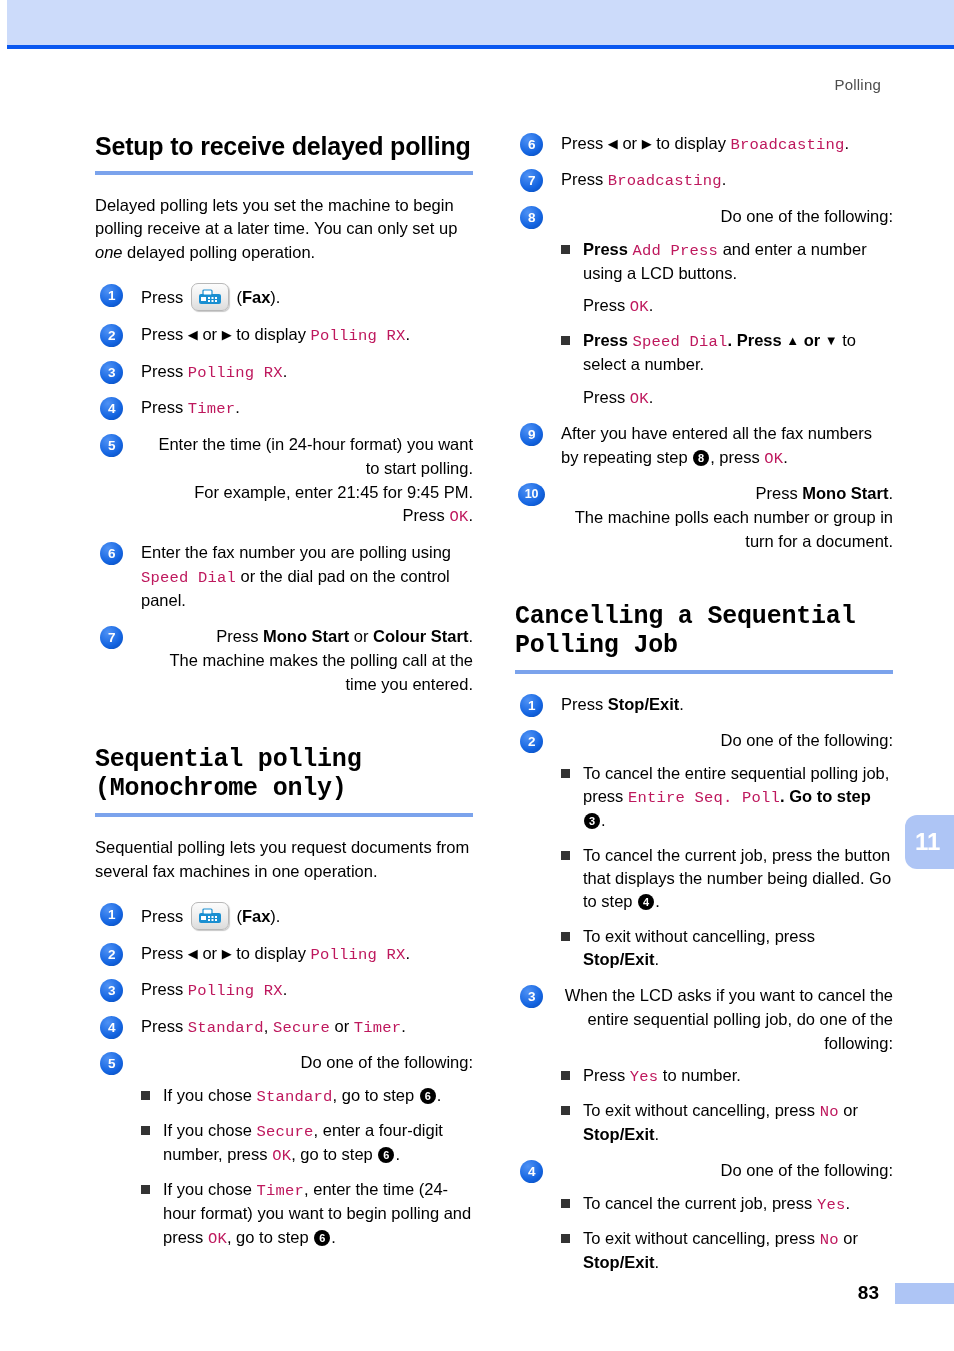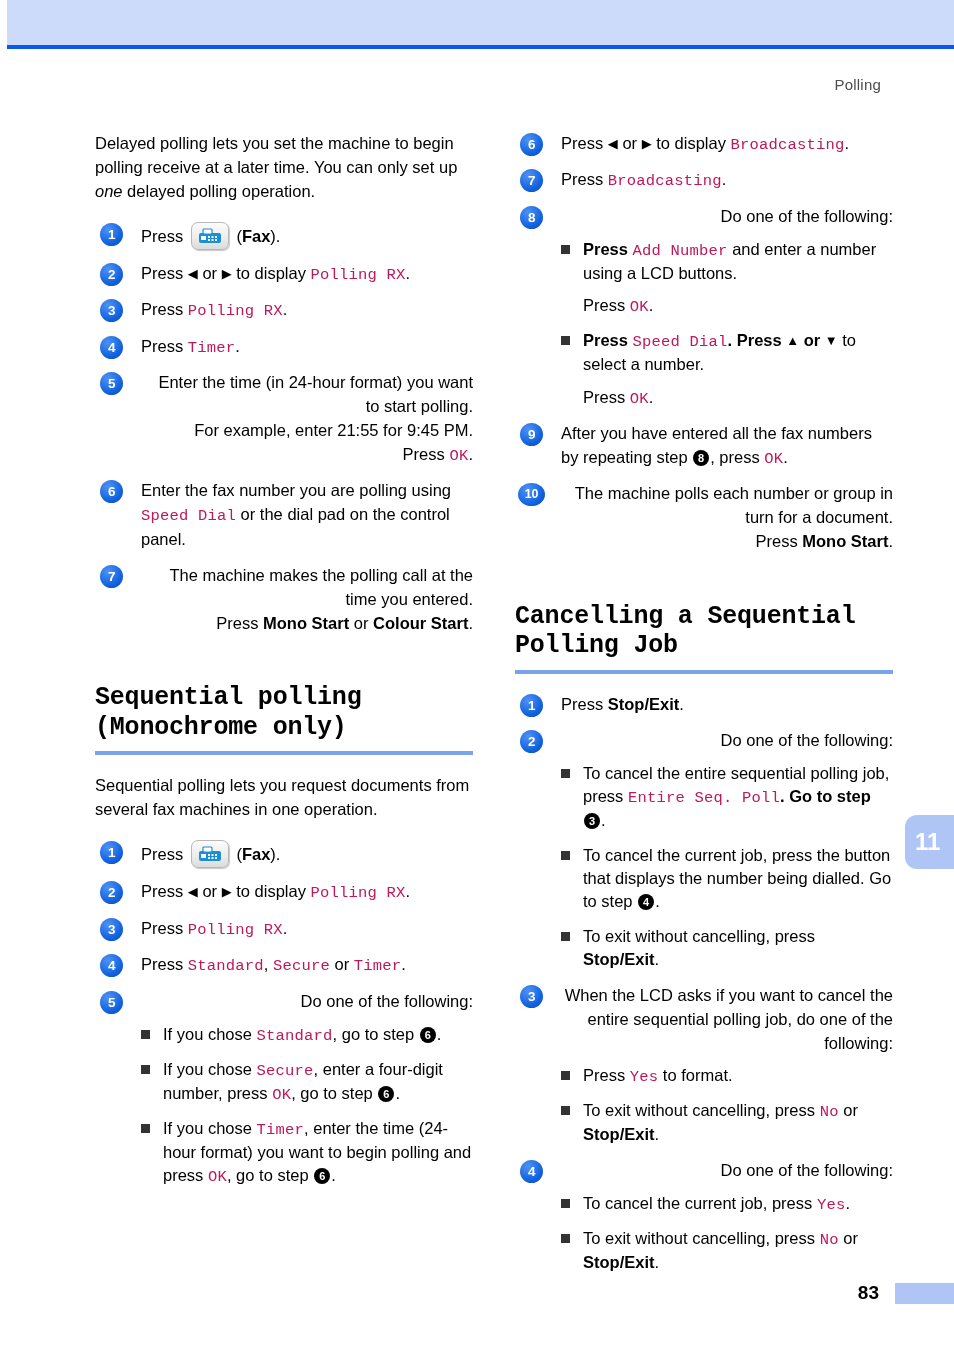--- a/index.html
+++ b/index.html
@@ -229,20 +229,24 @@
 <body>
 
 <div class="page">
 
   <div class="header-band"></div>
   <div class="header-rule"></div>
   <div class="header-title">Polling</div>
 
   <div class="col col-left">
 
+    <div class="heading-block">
+      <h2 class="section-heading">Setup to receive delayed polling</h2>
+      <div class="heading-rule"></div>
+    </div>
 
     <p class="intro"><span>Delayed polling lets you set the machine to begin polling receive at a later time. You can only set up </span><em>one</em><span> delayed polling operation.</span></p>
 
     <div class="step">
       <span class="step-num">1</span>
       <div class="step-body">
         <span>Press</span>
         <span class="fax-btn">
           <svg width="24" height="16" viewBox="0 0 24 16">
             <rect x="1" y="5" width="22" height="10" rx="2" fill="#1a8fd1"></rect>
@@ -285,37 +289,37 @@
       <div class="step-body">
         <span>Press</span>
         <span class="lcd">Timer</span><span>.</span>
       </div>
     </div>
 
     <div class="step">
       <span class="step-num">5</span>
       <div class="step-body">
         <span class="step-line">Enter the time (in 24-hour format) you want to start polling.</span>
-        <span class="step-line">For example, enter 21:55 for 9:45 PM.</span>
+        <span class="step-line">For example, enter 21:45 for 9:45 PM.</span>
         <span class="step-line"><span>Press</span> <span class="lcd">OK</span><span>.</span></span>
       </div>
     </div>
 
     <div class="step">
       <span class="step-num">6</span>
       <div class="step-body">
         <span>Enter the fax number you are polling using </span><span class="lcd">Speed Dial</span><span> or the dial pad on the control panel.</span>
       </div>
     </div>
 
     <div class="step">
       <span class="step-num">7</span>
       <div class="step-body">
+        <span class="step-line"><span>Press</span> <b>Mono Start</b><span> or </span><b>Colour Start</b><span>.</span></span>
         <span class="step-line">The machine makes the polling call at the time you entered.</span>
-        <span class="step-line"><span>Press</span> <b>Mono Start</b><span> or </span><b>Colour Start</b><span>.</span></span>
       </div>
     </div>
 
     <div class="heading-block spaced-top">
       <h2 class="section-heading">Sequential polling (Monochrome only)</h2>
       <div class="heading-rule"></div>
     </div>
 
     <p class="intro">Sequential polling lets you request documents from several fax machines in one operation.</p>
 
@@ -413,21 +417,21 @@
       </div>
     </div>
 
     <div class="step">
       <span class="step-num">8</span>
       <div class="step-body">
         <span class="step-line">Do one of the following:</span>
         <ul class="bullets">
           <li>
             <span class="bullet-sq"></span>
-            <b>Press </b><span class="lcd">Add Number</span><span> and enter a number using a LCD buttons.</span>
+            <b>Press </b><span class="lcd">Add Press</span><span> and enter a number using a LCD buttons.</span>
             <span class="sub-line"><span>Press</span> <span class="lcd">OK</span><span>.</span></span>
           </li>
           <li>
             <span class="bullet-sq"></span>
             <b>Press </b><span class="lcd">Speed Dial</span><b>. Press </b><b class="arrow">▲</b><b> or </b><b class="arrow">▼</b><span> to select a number.</span>
             <span class="sub-line"><span>Press</span> <span class="lcd">OK</span><span>.</span></span>
           </li>
         </ul>
       </div>
     </div>
@@ -435,22 +439,22 @@
     <div class="step">
       <span class="step-num">9</span>
       <div class="step-body">
         <span>After you have entered all the fax numbers by repeating step </span><span class="ref">8</span><span>, press </span><span class="lcd">OK</span><span>.</span>
       </div>
     </div>
 
     <div class="step">
       <span class="step-num wide">10</span>
       <div class="step-body">
+        <span class="step-line"><span>Press</span> <b>Mono Start</b><span>.</span></span>
         <span class="step-line">The machine polls each number or group in turn for a document.</span>
-        <span class="step-line"><span>Press</span> <b>Mono Start</b><span>.</span></span>
       </div>
     </div>
 
     <div class="heading-block spaced-top">
       <h2 class="section-heading">Cancelling a Sequential Polling Job</h2>
       <div class="heading-rule"></div>
     </div>
 
     <div class="step">
       <span class="step-num">1</span>
@@ -480,21 +484,21 @@
       </div>
     </div>
 
     <div class="step">
       <span class="step-num">3</span>
       <div class="step-body">
         <span class="step-line">When the LCD asks if you want to cancel the entire sequential polling job, do one of the following:</span>
         <ul class="bullets">
           <li>
             <span class="bullet-sq"></span>
-            <span>Press </span><span class="lcd">Yes</span><span> to format.</span>
+            <span>Press </span><span class="lcd">Yes</span><span> to number.</span>
           </li>
           <li>
             <span class="bullet-sq"></span>
             <span>To exit without cancelling, press </span><span class="lcd">No</span><span> or </span><b>Stop/Exit</b><span>.</span>
           </li>
         </ul>
       </div>
     </div>
 
     <div class="step">

